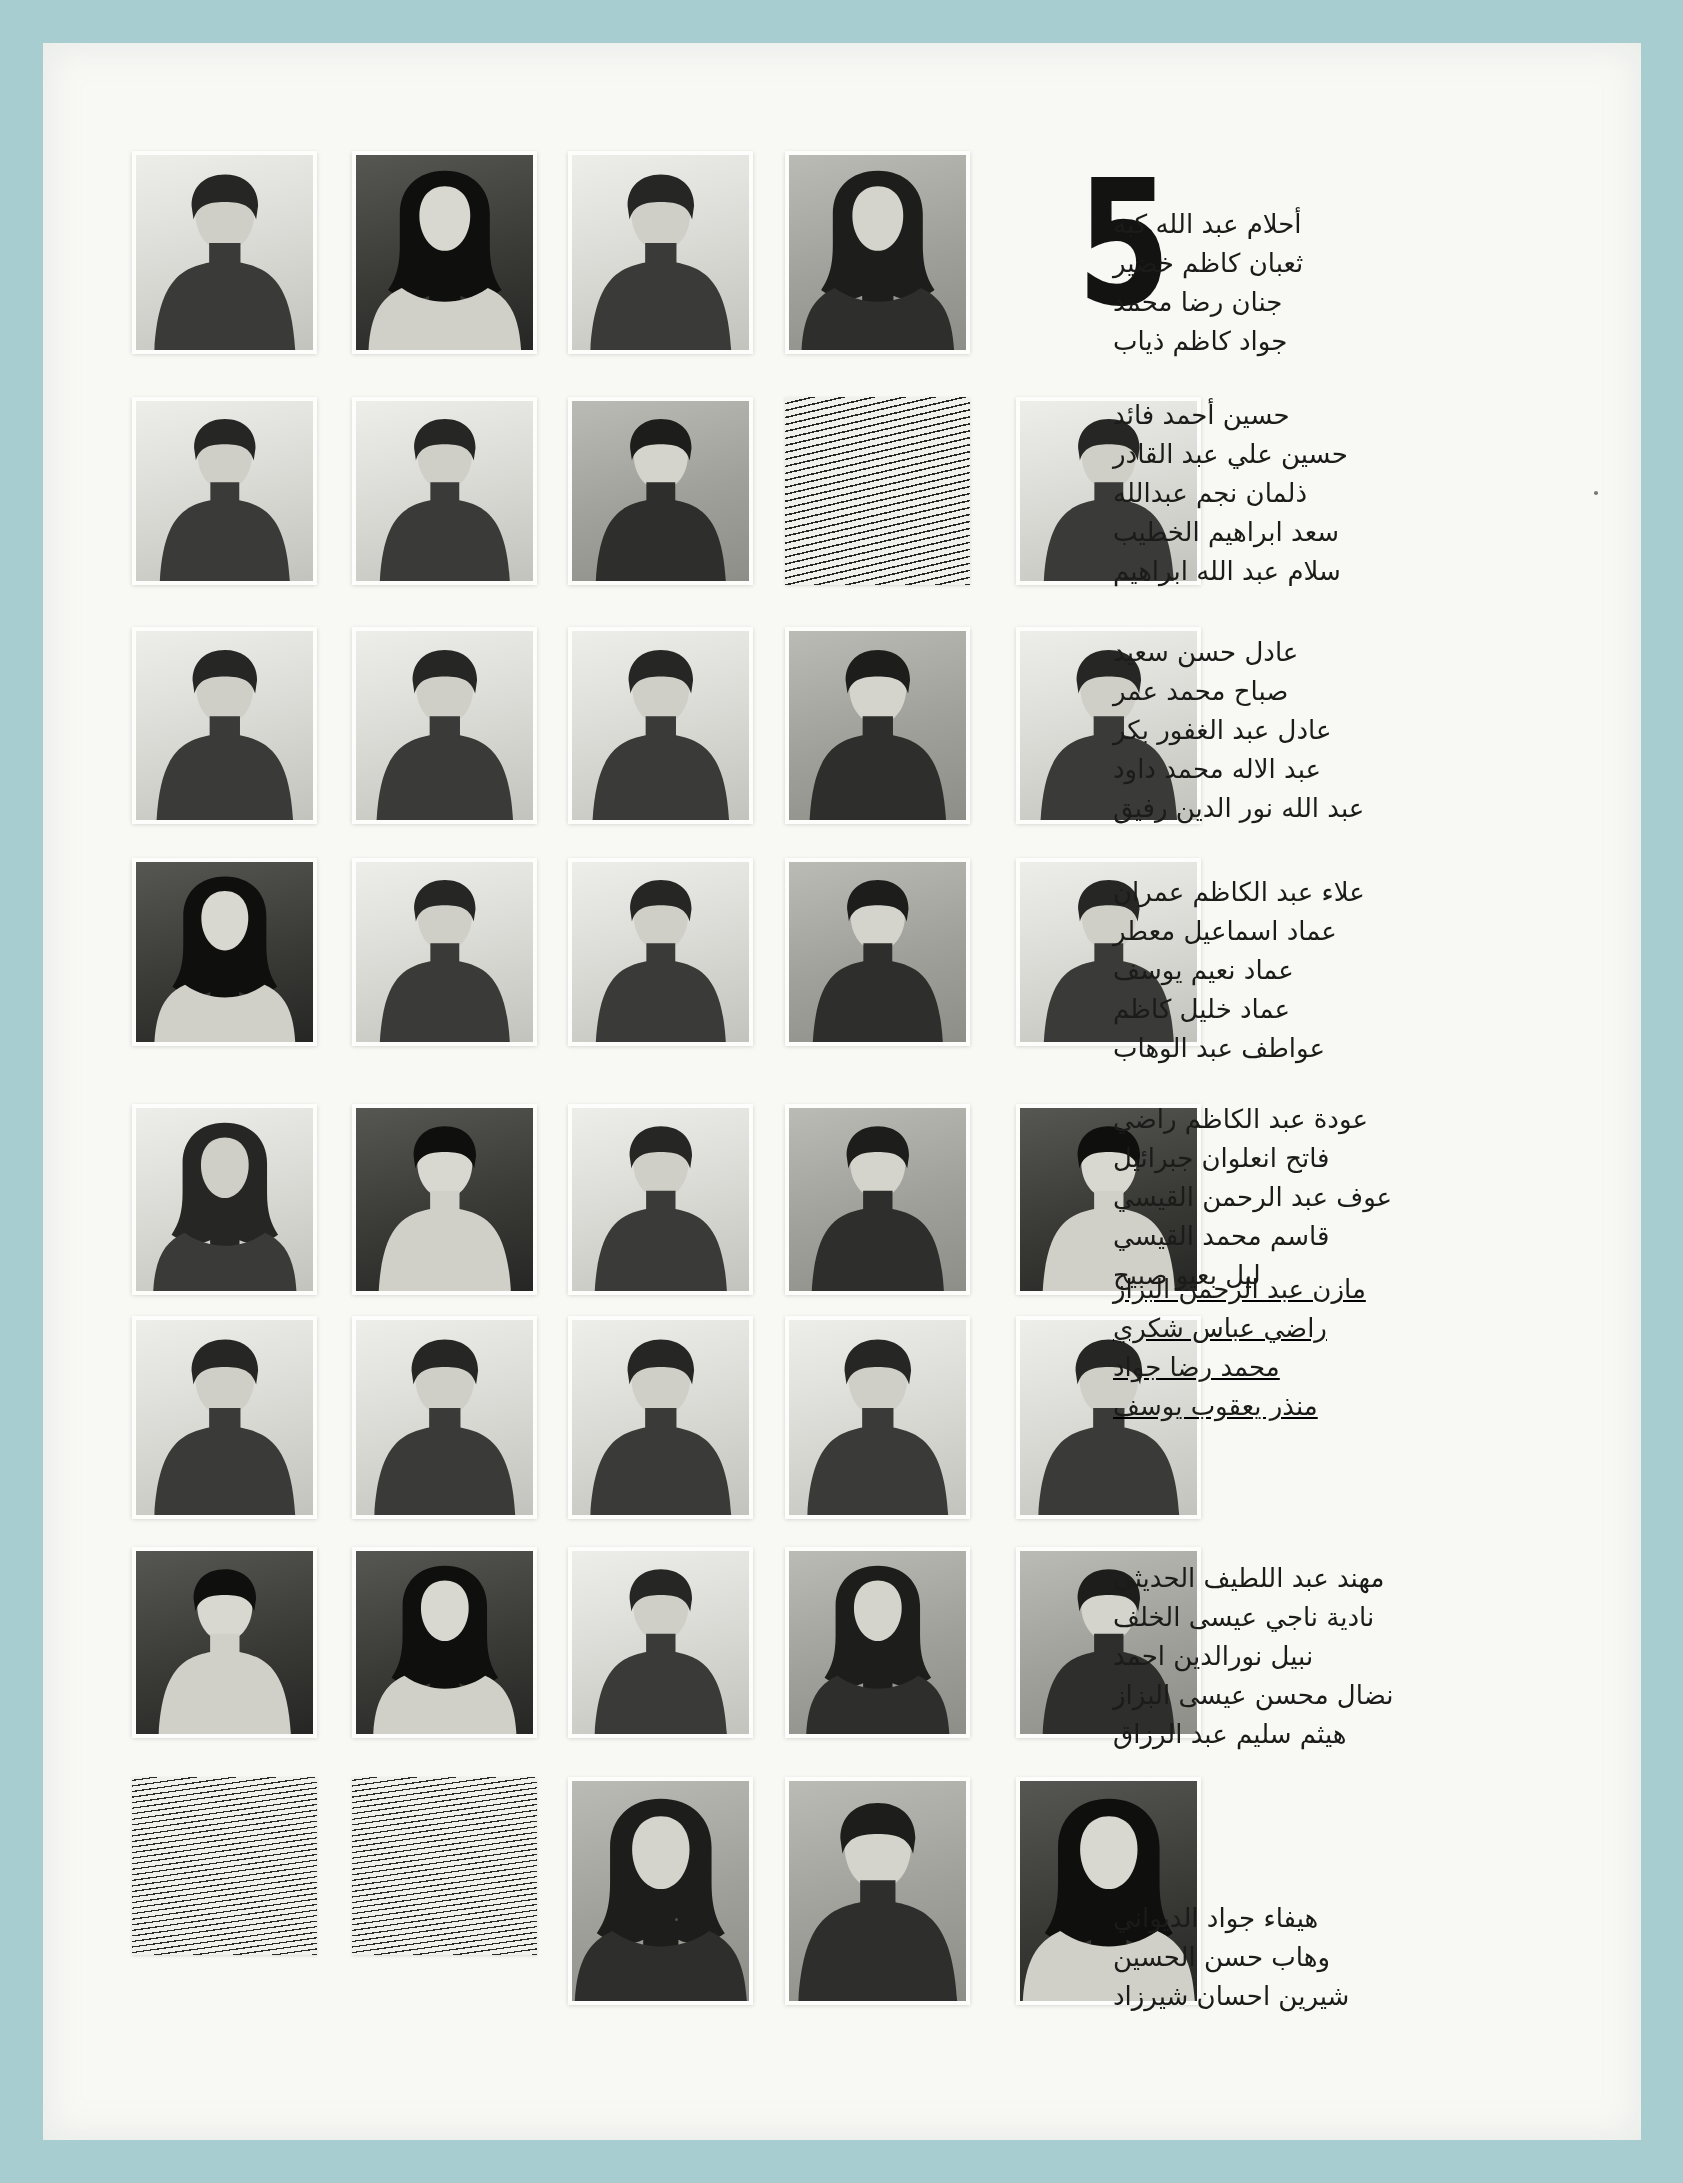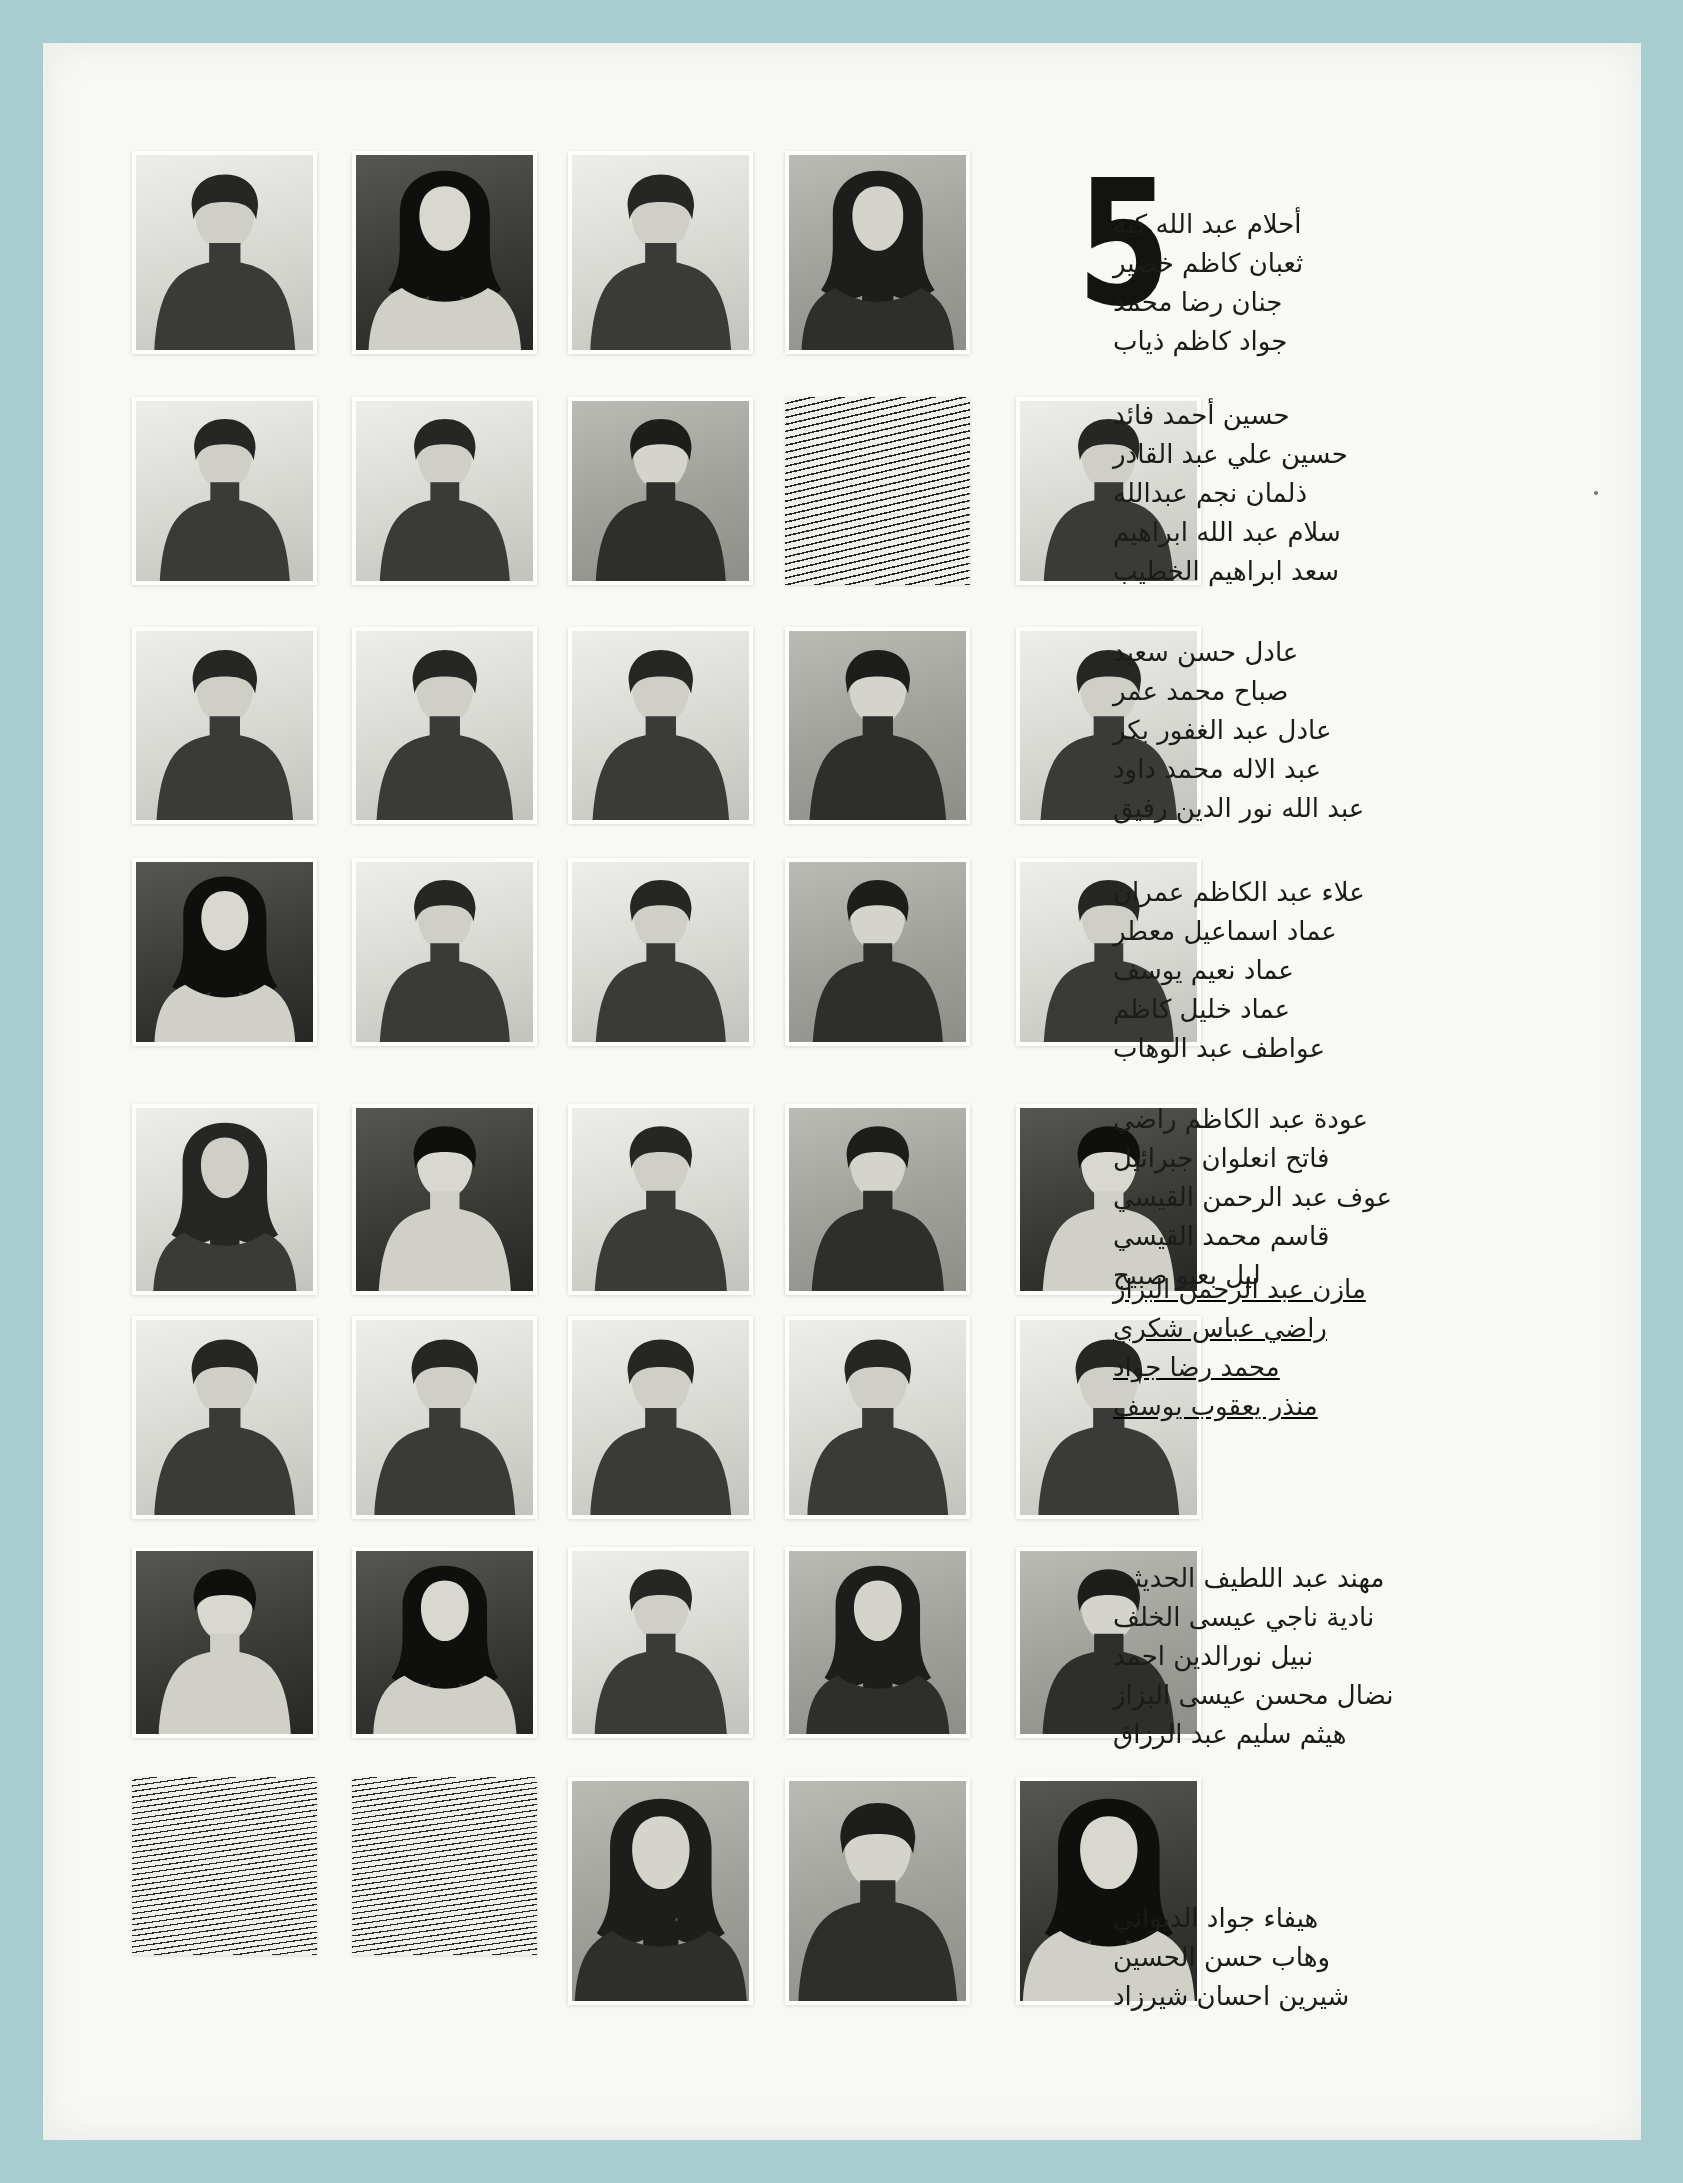--- a/index.html
+++ b/index.html
@@ -423,22 +423,22 @@
       <div class="names-block" style="top: 162px;">
         <div class="student-name" dir="rtl">أحلام عبد الله كبه</div>
         <div class="student-name" dir="rtl">ثعبان كاظم خضير</div>
         <div class="student-name" dir="rtl">جنان رضا محمد</div>
         <div class="student-name" dir="rtl">جواد كاظم ذياب</div>
       </div>
       <div class="names-block" style="top: 353px;">
         <div class="student-name" dir="rtl">حسين أحمد فائد</div>
         <div class="student-name" dir="rtl">حسين علي عبد القادر</div>
         <div class="student-name" dir="rtl">ذلمان نجم عبدالله</div>
+        <div class="student-name" dir="rtl">سعد ابراهيم الخطيب</div>
         <div class="student-name" dir="rtl">سلام عبد الله ابراهيم</div>
-        <div class="student-name" dir="rtl">سعد ابراهيم الخطيب</div>
       </div>
       <div class="names-block" style="top: 590px;">
         <div class="student-name" dir="rtl">عادل حسن سعيد</div>
         <div class="student-name" dir="rtl">صباح محمد عمر</div>
         <div class="student-name" dir="rtl">عادل عبد الغفور بكر</div>
         <div class="student-name" dir="rtl">عبد الاله محمد داود</div>
         <div class="student-name" dir="rtl">عبد الله نور الدين رفيق</div>
       </div>
       <div class="names-block" style="top: 822px; margin-top: 8px;">
         <div class="student-name" dir="rtl">علاء عبد الكاظم عمران</div>

